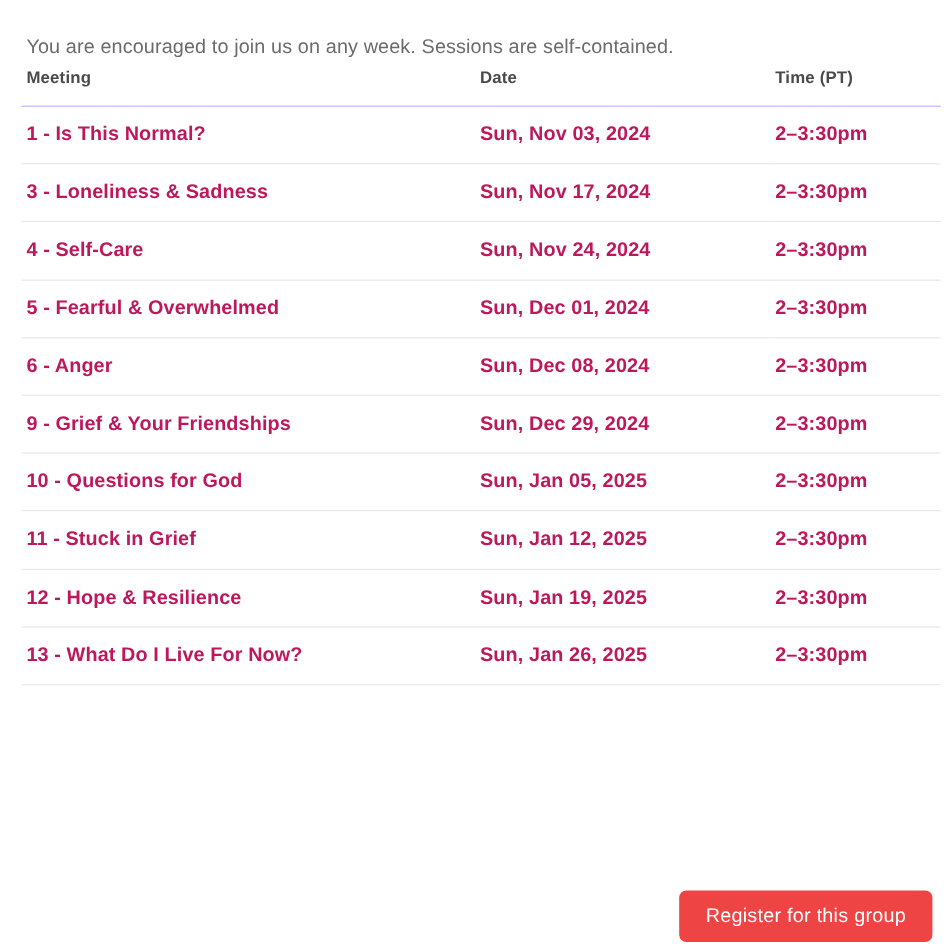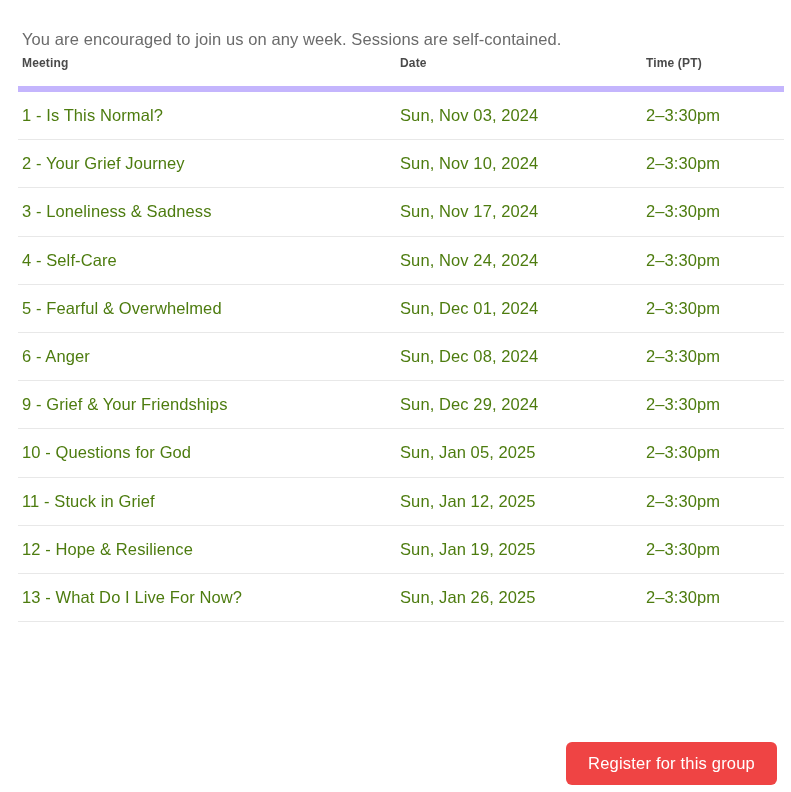--- a/index.html
+++ b/index.html
@@ -44,34 +44,34 @@
     border-collapse: collapse;
     table-layout: fixed;
   }
 
   .schedule-table col.c-meeting { width: 378px; }
   .schedule-table col.c-date    { width: 246px; }
   .schedule-table col.c-time    { width: 142px; }
 
   .schedule-table th {
     text-align: left;
-    font-size: 12px;
+    font-size: 14px;
     font-weight: bold;
     color: #4a4a4a;
     padding: 0 0 16px 4px;
-    border-bottom: 6px solid #c4b5fd;
+    border-bottom: 1px solid #c4b5fd;
     letter-spacing: 0.15px;
     vertical-align: bottom;
     white-space: nowrap;
   }
 
   .schedule-table td {
     font-size: 16.5px;
-    font-weight: normal;
-    color: #4d7c0f;
+    font-weight: bold;
+    color: #be185d;
     padding: 0 0 0 4px;
     height: 47.2px;
     border-bottom: 1px solid #e8e8e8;
     letter-spacing: 0.1px;
     vertical-align: middle;
     white-space: nowrap;
   }
 
   
   .button-row {
@@ -121,25 +121,20 @@
         <th>Time (PT)</th>
       </tr>
     </thead>
     <tbody id="table-body">
         <tr>
           <td>1 - Is This Normal?</td>
           <td>Sun, Nov 03, 2024</td>
           <td>2–3:30pm</td>
         </tr>
         <tr>
-          <td>2 - Your Grief Journey</td>
-          <td>Sun, Nov 10, 2024</td>
-          <td>2–3:30pm</td>
-        </tr>
-        <tr>
           <td>3 - Loneliness &amp; Sadness</td>
           <td>Sun, Nov 17, 2024</td>
           <td>2–3:30pm</td>
         </tr>
         <tr>
           <td>4 - Self-Care</td>
           <td>Sun, Nov 24, 2024</td>
           <td>2–3:30pm</td>
         </tr>
         <tr>

